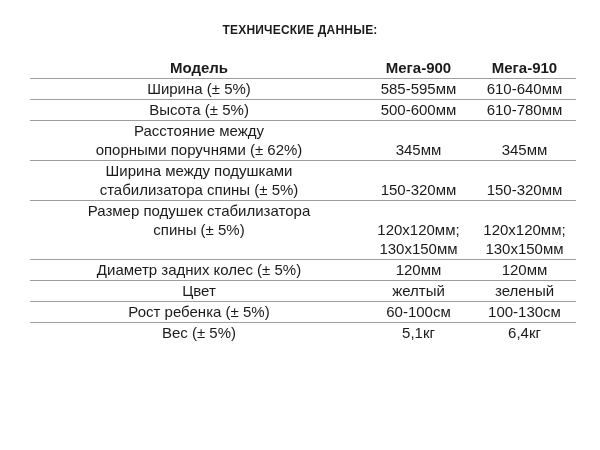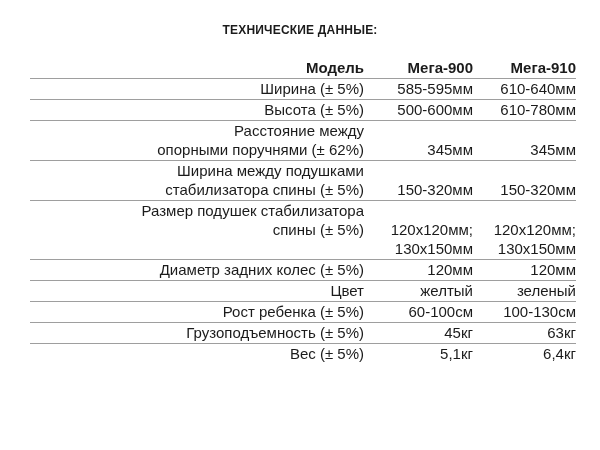--- a/index.html
+++ b/index.html
@@ -27,21 +27,21 @@
     width: 546px;
     margin: 21px 0 0 30px;
   }
   col.c-label { width: 334px; }
   col.c-v900  { width: 109px; }
   col.c-v910  { width: 103px; }
   .spec-table th,
   .spec-table td {
     font-size: 15px;
     line-height: 19px;
-    text-align: right;
+    text-align: center;
     padding: 0 0 1px 0;
     border-bottom: 1px solid #9e9e9e;
     white-space: pre-line;
     overflow: hidden;
   }
   .spec-table th { font-weight: bold; }
   .cell-label {
     padding-left: 4px !important;
     vertical-align: top;
   }
@@ -113,23 +113,18 @@
       <td class="cell-label">Цвет</td>
       <td class="cell-value">желтый</td>
       <td class="cell-value">зеленый</td>
     </tr>
     <tr>
       <td class="cell-label">Рост ребенка (± 5%)</td>
       <td class="cell-value">60-100см</td>
       <td class="cell-value">100-130см</td>
     </tr>
     <tr>
-      <td class="cell-label">Грузоподъемность (± 5%)</td>
-      <td class="cell-value">45кг</td>
-      <td class="cell-value">63кг</td>
-    </tr>
-    <tr>
       <td class="cell-label">Вес (± 5%)</td>
       <td class="cell-value">5,1кг</td>
       <td class="cell-value">6,4кг</td>
     </tr>
   </tbody>
 </table>
 
 </body></html>

